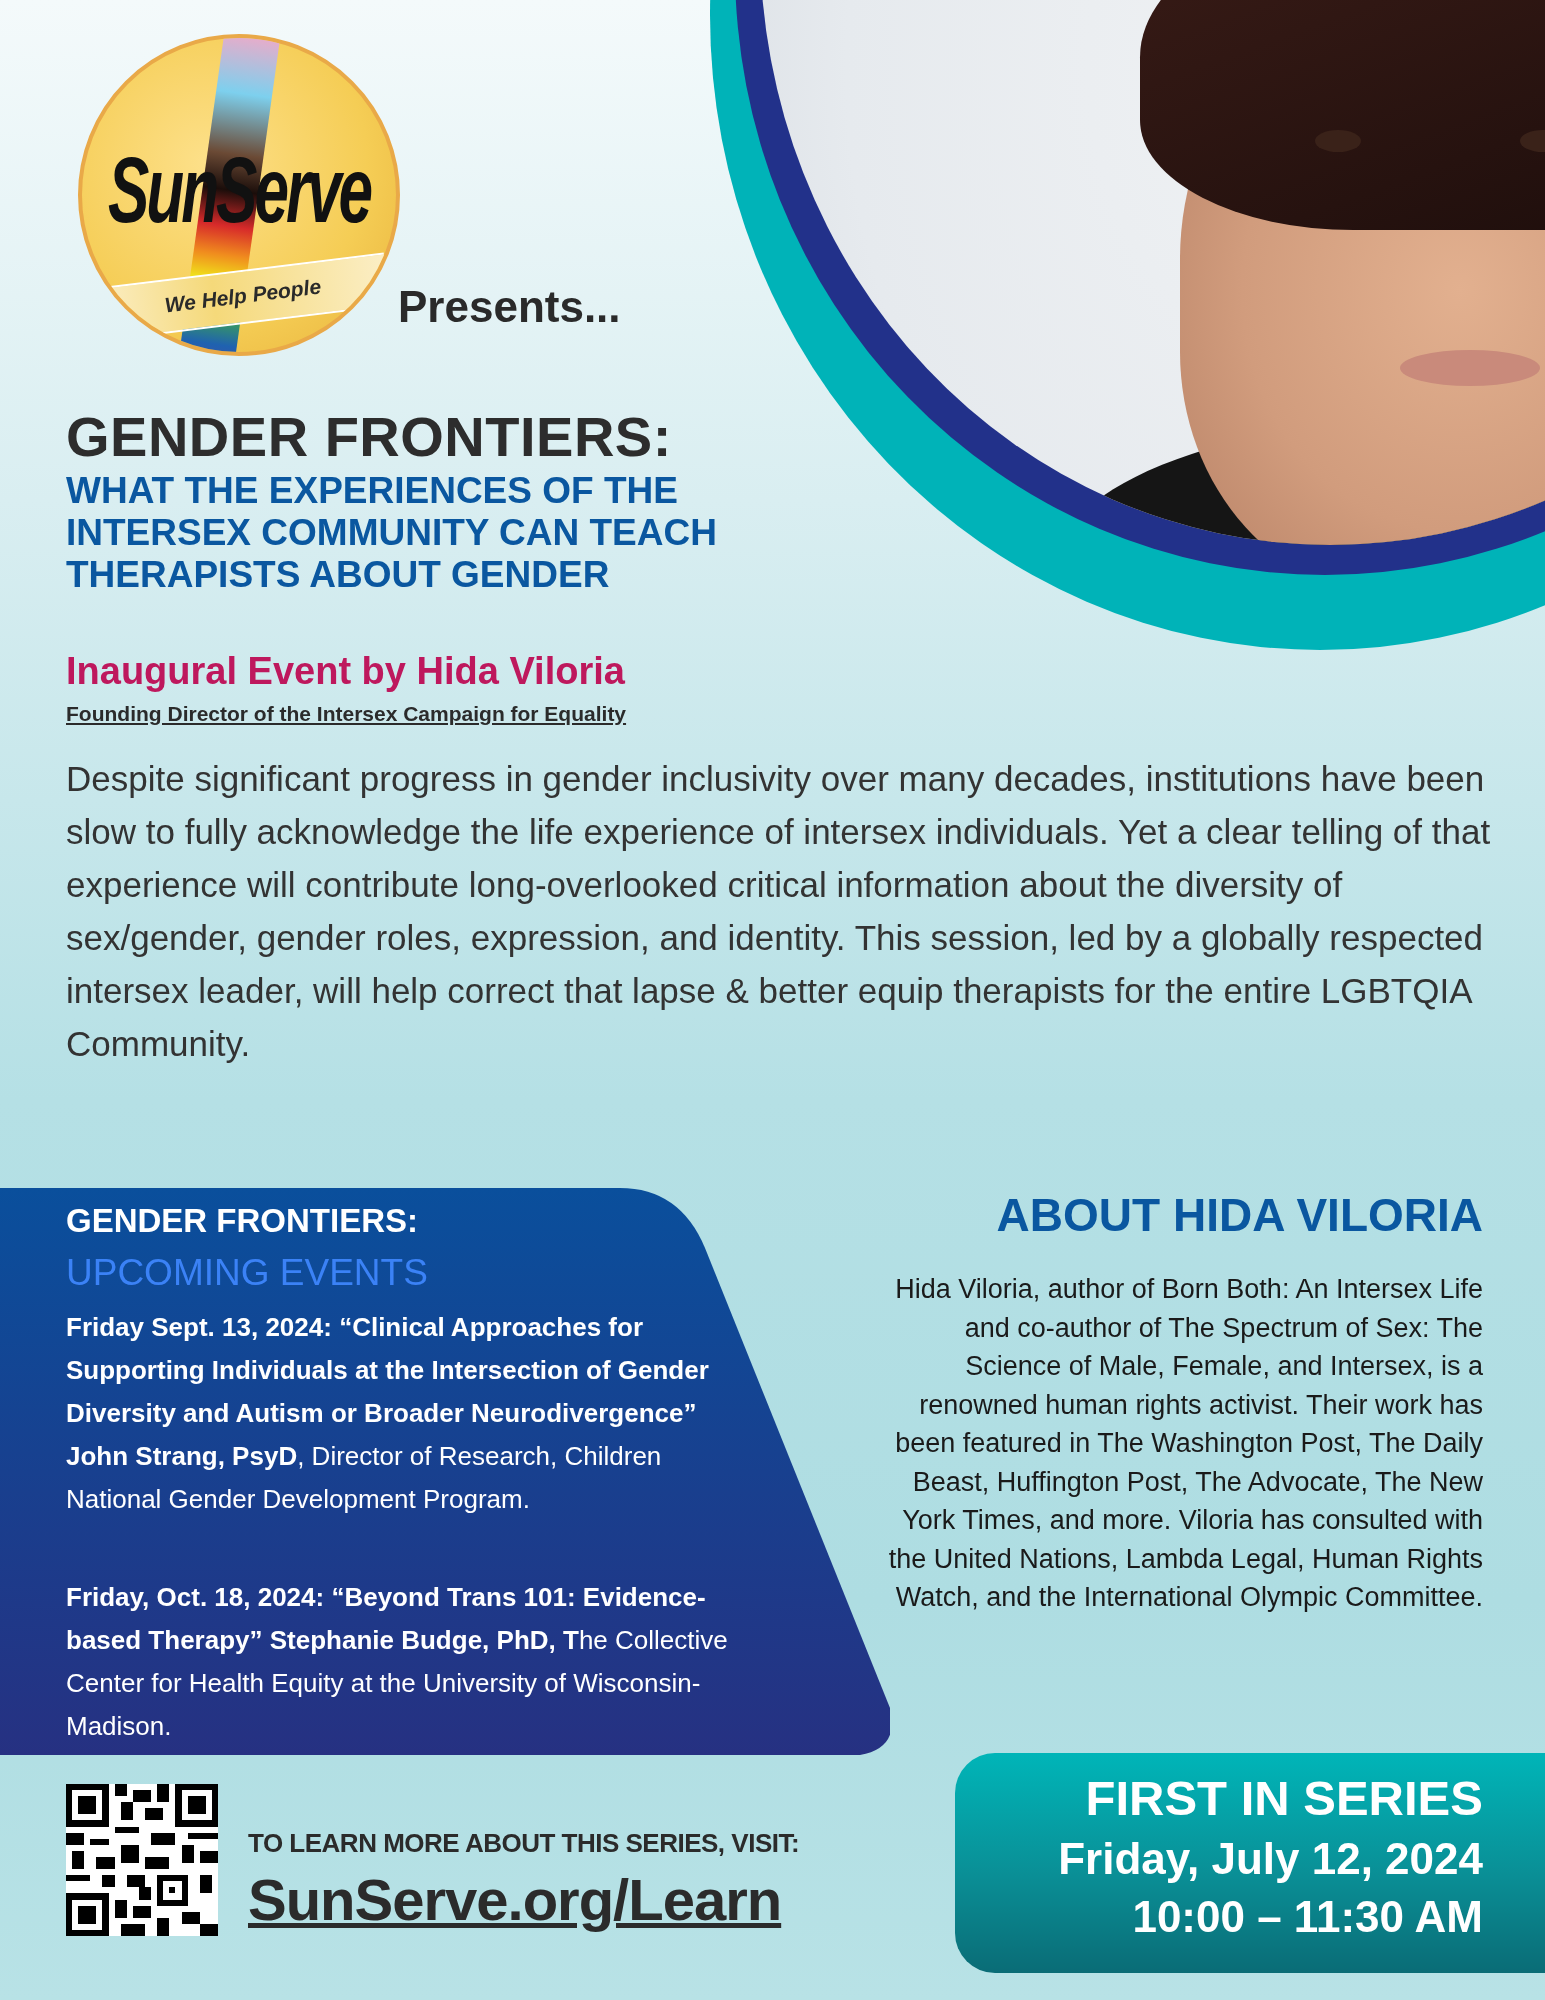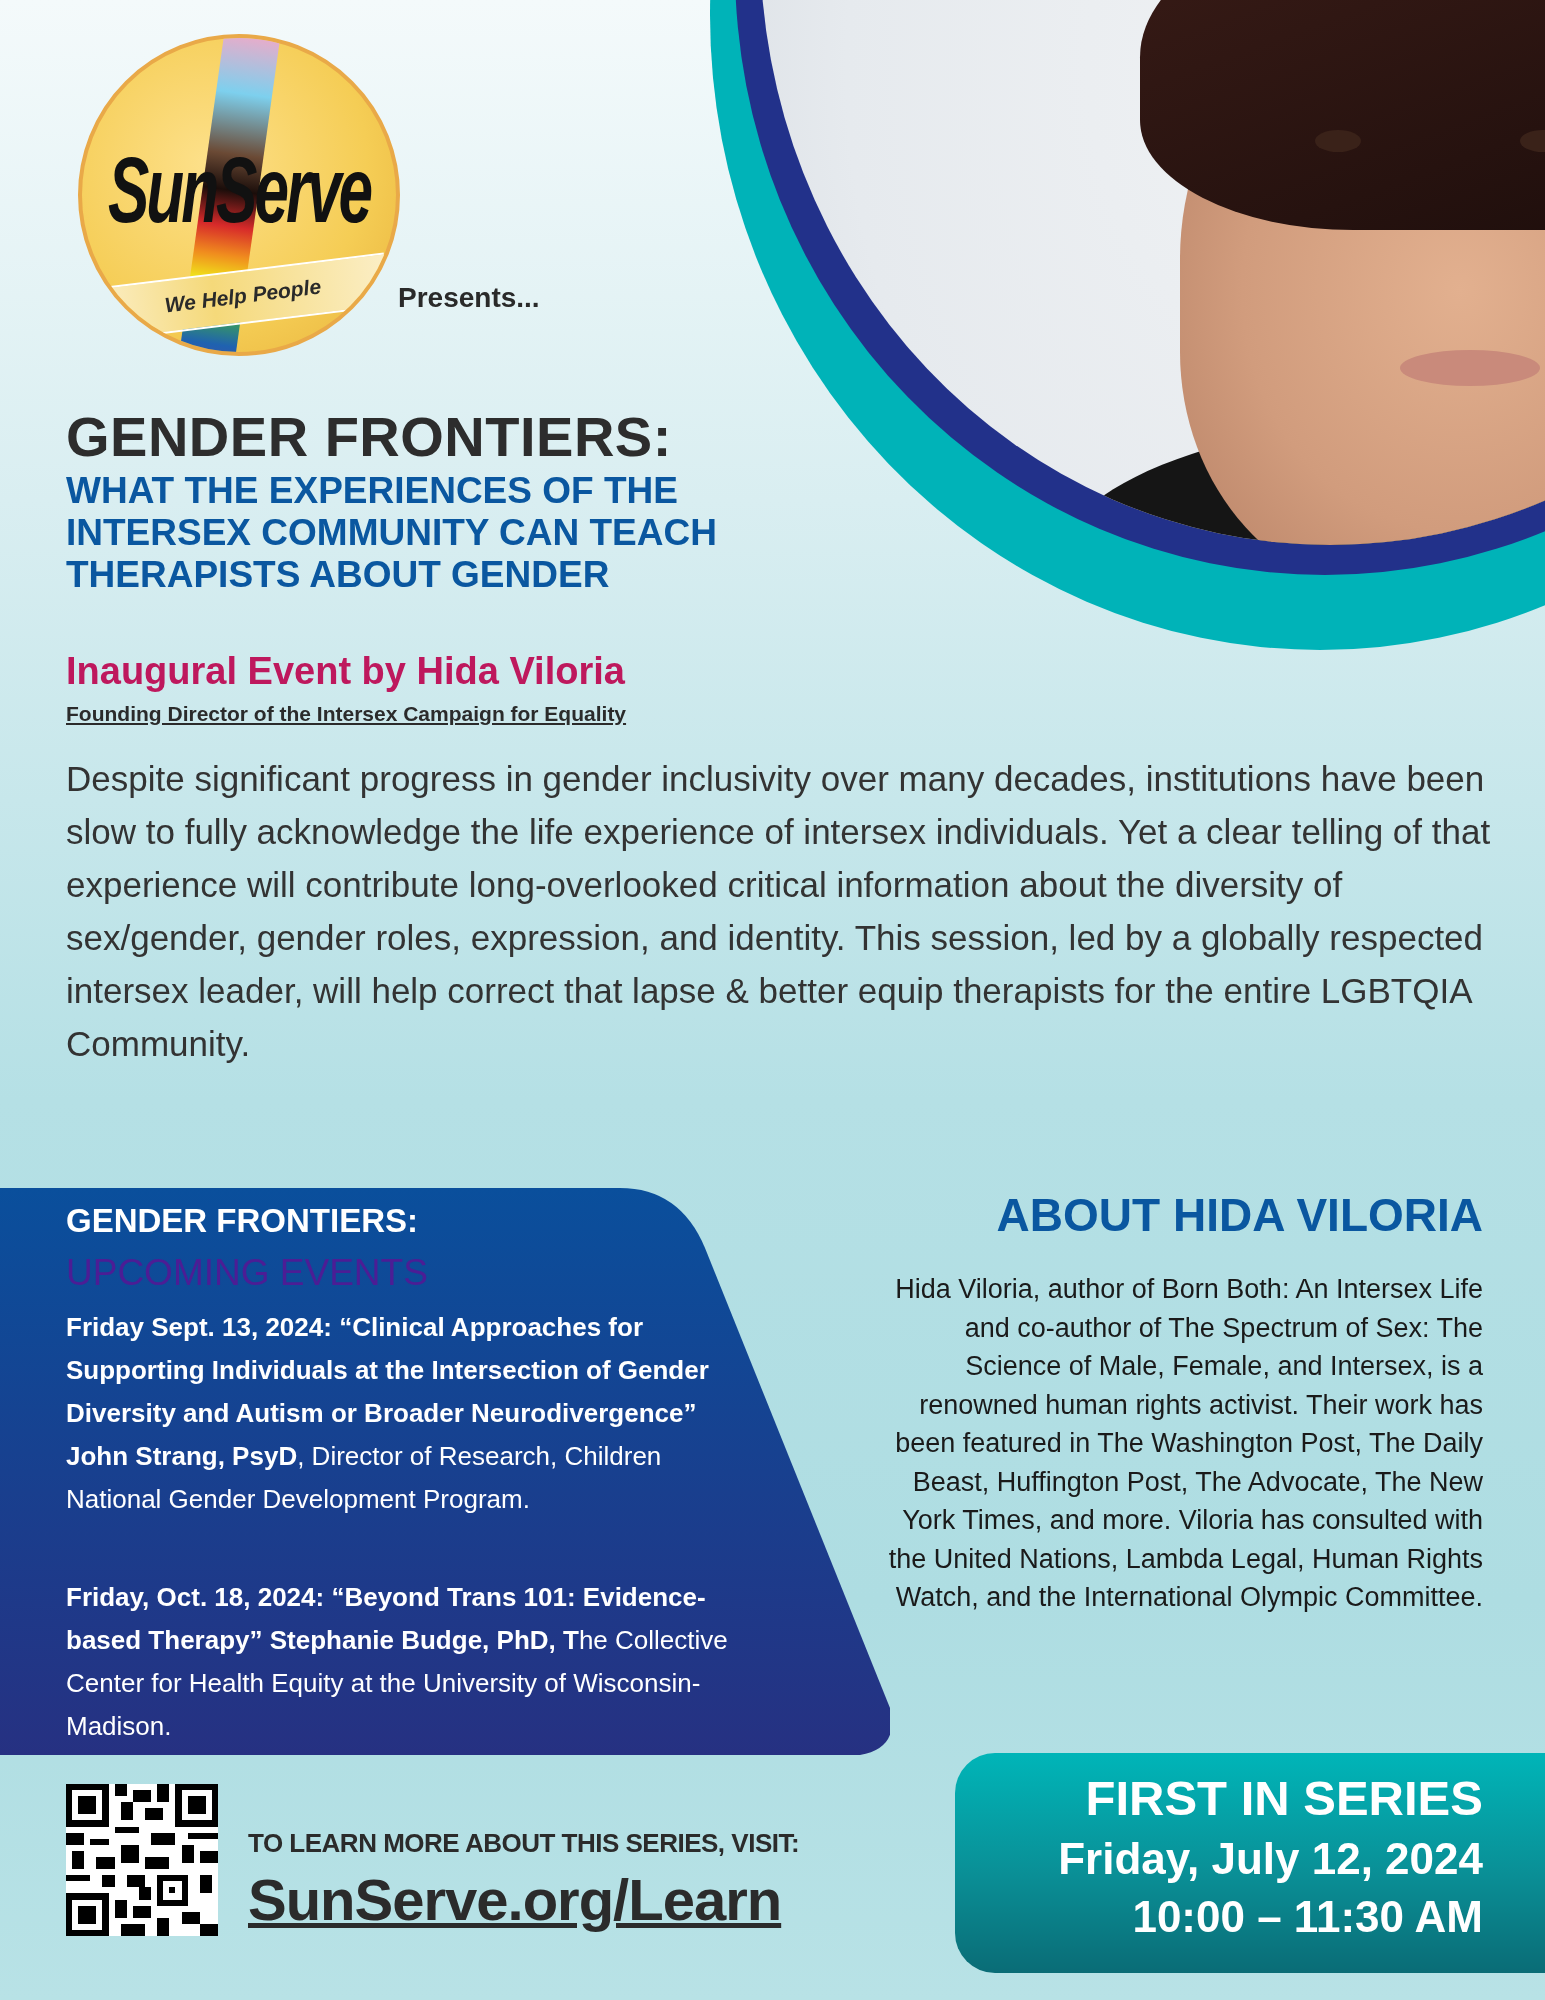--- a/index.html
+++ b/index.html
@@ -23,30 +23,30 @@
   .logo{left:78px;top:34px;width:322px;height:322px;border-radius:50%;
     background:radial-gradient(circle at 40% 40%,#fde08a 0%,#f5cd55 60%,#e8b23a 100%);
     border:4px solid #e9a948;box-sizing:border-box;overflow:hidden;font-style:italic;}
   .logo-stripe{position:absolute;left:118px;top:-10px;width:56px;height:360px;transform:rotate(8deg);
     background:linear-gradient(180deg,#f4a8c6 0%,#7dd0ee 18%,#6b4a35 35%,#1a0d0a 45%,#d72a2a 55%,#f08c1e 63%,#f0e21a 70%,#44b33c 78%,#1f62b0 88%,#5b3ea0 100%);}
   .logo-word{position:absolute;left:0;right:0;top:116px;text-align:center;font-family:"Liberation Sans",sans-serif;
     font-weight:bold;font-size:62px;letter-spacing:-3px;color:#111;transform:scaleY(1.5);}
   .logo-banner{position:absolute;left:16px;top:232px;width:290px;height:50px;transform:rotate(-7deg);
     background:linear-gradient(90deg,#fbeec5,#f5d97a 40%,#fbeec5);border-top:2px solid #fff;border-bottom:2px solid #fff;
     text-align:center;line-height:48px;font-size:21px;font-weight:bold;color:#2a2a2a;}
-  .presents{left:398px;top:282px;font-size:28px;font-weight:bold;color:#2a2a2a;}
+  .presents{left:398px;top:282px;font-size:44px;font-weight:bold;color:#2a2a2a;}
   .title1{left:66px;top:404px;font-size:56px;font-weight:bold;color:#2d2d2d;letter-spacing:0.5px;}
   .title2{left:66px;top:470px;font-size:37px;font-weight:bold;color:#0a57a0;line-height:42px;transform-origin:left;}
   .inaug{left:66px;top:650px;font-size:38px;font-weight:bold;color:#be185d;}
   .founding{left:66px;top:702px;font-size:21px;font-weight:bold;color:#2b2b2b;text-decoration:underline;}
   .desc{left:66px;top:752px;width:1440px;font-size:35px;line-height:53px;color:#333;}
   
   .panel{left:0;top:1188px;width:890px;height:567px;}
   .ev-title{left:66px;top:1202px;font-size:33px;font-weight:bold;color:#fff;}
-  .ev-sub{left:66px;top:1252px;font-size:37px;color:#4c1d95;}
+  .ev-sub{left:66px;top:1252px;font-size:37px;color:#3b82f6;}
   .ev-body{left:66px;top:1306px;width:680px;font-size:26px;line-height:43px;color:#fff;}
   .ev-body .u{font-weight:bold;}
   .ev-body b{font-weight:bold;}
   .ev2{top:1576px;}
   
   .about-title{right:62px;top:1188px;font-size:46px;font-weight:bold;color:#0a57a0;text-align:right;}
   .about-body{right:62px;top:1270px;width:620px;font-size:27px;line-height:38.5px;color:#1a1a1a;text-align:right;}
   
   .qr{left:66px;top:1784px;width:152px;height:152px;background:#fff;}
   .learn-label{left:248px;top:1828px;font-size:26px;font-weight:bold;color:#2b2b2b;letter-spacing:-0.5px;}

